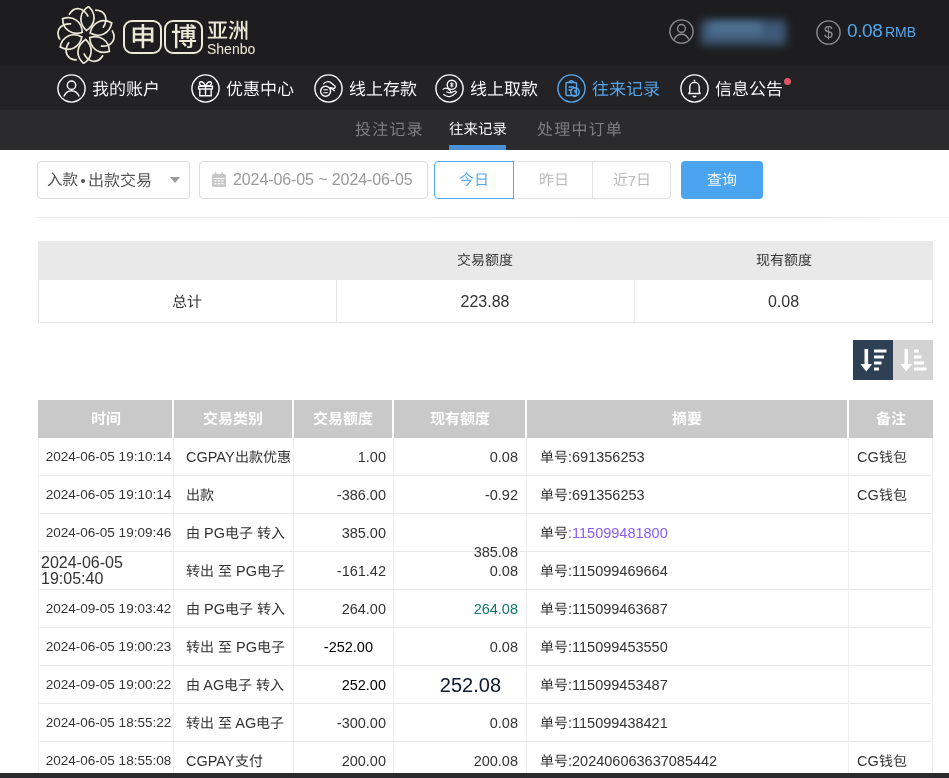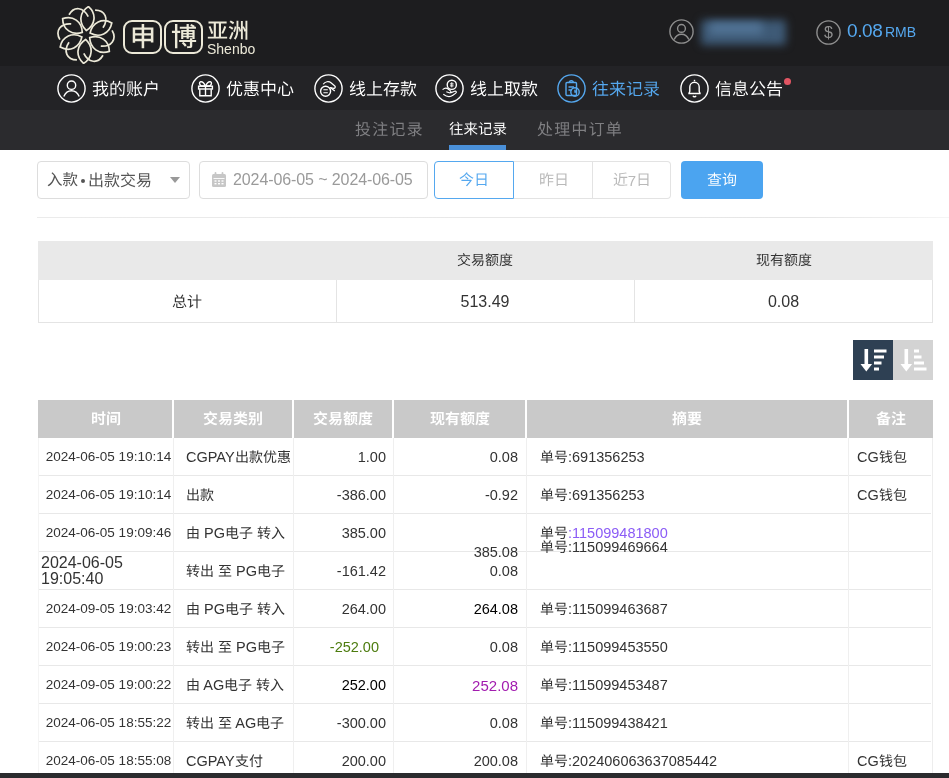--- a/index.html
+++ b/index.html
@@ -397,21 +397,21 @@
 <div class="ab" style="left:336px;top:280px;width:1px;height:43px;background:#e4e4e4"></div>
 <div class="ab" style="left:634px;top:280px;width:1px;height:43px;background:#e4e4e4"></div>
 <div class="fx" style="left:38px;top:280px;width:298px;height:43px;justify-content:center">
     <svg class="k" width="30" height="18" viewBox="0 0 30 18">
       <g fill="#333" transform="translate(0,14) scale(0.015000,-0.015000)">
         <use href="#r603b" x="0"></use>
         <use href="#r8ba1" x="1000"></use>
       </g>
     </svg>
   </div>
-<div class="fx t" style="left:336px;top:280px;width:298px;height:43px;justify-content:center;font-size:16px;color:#333">513.49</div>
+<div class="fx t" style="left:336px;top:280px;width:298px;height:43px;justify-content:center;font-size:16px;color:#333">223.88</div>
 <div class="fx t" style="left:634px;top:280px;width:299px;height:43px;justify-content:center;font-size:16px;color:#333">0.08</div>
 <div class="ab" style="left:853px;top:340px;width:40px;height:40px;background:#2e4053"></div>
 <svg class="ab" style="left:853px;top:340px" width="40" height="40" viewBox="0 0 40 40">
     <g fill="#fff">
 <rect x="11.5" y="9" width="3.6" height="16"></rect>
       <path d="M7.5 24h11.6l-5.8 7.5z"></path>
 <rect x="21" y="9.5" width="12.5" height="3"></rect>
       <rect x="21" y="15.5" width="10" height="3"></rect>
 <rect x="21" y="21.5" width="7.5" height="3"></rect>
       <rect x="21" y="27.5" width="5" height="3"></rect>
@@ -623,21 +623,21 @@
     <span class="t" style="font-size:14.5px;color:#333;white-space:pre"> PG</span>
     <svg class="k" width="28" height="17" viewBox="0 0 28 17">
       <g fill="#333" transform="translate(0,13) scale(0.014000,-0.014000)">
         <use href="#r7535" x="0"></use>
         <use href="#r5b50" x="1000"></use>
       </g>
     </svg>
   </div>
 <div class="fx t" style="left:293px;top:552px;width:93px;height:38px;justify-content:flex-end;font-size:14.5px;color:#333">-161.42</div>
 <div class="fx t" style="left:393px;top:552px;width:125px;height:38px;justify-content:flex-end;font-size:14.5px;color:#333">0.08</div>
-<div class="fx" style="left:540px;top:528px;height:38px">
+<div class="fx" style="left:540px;top:552px;height:38px">
     <svg class="k" width="28" height="17" viewBox="0 0 28 17">
       <g fill="#333" transform="translate(0,13) scale(0.014000,-0.014000)">
         <use href="#r5355" x="0"></use>
         <use href="#r53f7" x="1000"></use>
       </g>
     </svg>
     <span class="t" style="font-size:14.5px;color:#333;white-space:pre">:115099469664</span>
   </div>
 <div class="ab" style="left:38px;top:627px;width:893px;height:1px;background:#e8e8e8"></div>
 <div class="ab" style="left:173px;top:590px;width:1px;height:38px;background:#efefef"></div>
@@ -661,21 +661,21 @@
     </svg>
     <span class="t" style="font-size:14.5px;color:#333;white-space:pre"> </span>
     <svg class="k" width="28" height="17" viewBox="0 0 28 17">
       <g fill="#333" transform="translate(0,13) scale(0.014000,-0.014000)">
         <use href="#r8f6c" x="0"></use>
         <use href="#r5165" x="1000"></use>
       </g>
     </svg>
   </div>
 <div class="fx t" style="left:293px;top:590px;width:93px;height:38px;justify-content:flex-end;font-size:14.5px;color:#333">264.00</div>
-<div class="fx t" style="left:393px;top:590px;width:125px;height:38px;justify-content:flex-end;font-size:14.5px;color:#000000">264.08</div>
+<div class="fx t" style="left:393px;top:590px;width:125px;height:38px;justify-content:flex-end;font-size:14.5px;color:#0f766e">264.08</div>
 <div class="fx" style="left:540px;top:590px;height:38px">
     <svg class="k" width="28" height="17" viewBox="0 0 28 17">
       <g fill="#333" transform="translate(0,13) scale(0.014000,-0.014000)">
         <use href="#r5355" x="0"></use>
         <use href="#r53f7" x="1000"></use>
       </g>
     </svg>
     <span class="t" style="font-size:14.5px;color:#333;white-space:pre">:115099463687</span>
   </div>
 <div class="ab" style="left:38px;top:665px;width:893px;height:1px;background:#e8e8e8"></div>
@@ -699,21 +699,21 @@
       </g>
     </svg>
     <span class="t" style="font-size:14.5px;color:#333;white-space:pre"> PG</span>
     <svg class="k" width="28" height="17" viewBox="0 0 28 17">
       <g fill="#333" transform="translate(0,13) scale(0.014000,-0.014000)">
         <use href="#r7535" x="0"></use>
         <use href="#r5b50" x="1000"></use>
       </g>
     </svg>
   </div>
-<div class="fx t" style="left:286px;top:628px;width:93px;height:38px;justify-content:flex-end;font-size:14.5px;color:#4d7c0f">-252.00</div>
+<div class="fx t" style="left:280px;top:628px;width:93px;height:38px;justify-content:flex-end;font-size:14.5px;color:#000000">-252.00</div>
 <div class="fx t" style="left:393px;top:628px;width:125px;height:38px;justify-content:flex-end;font-size:14.5px;color:#333">0.08</div>
 <div class="fx" style="left:540px;top:628px;height:38px">
     <svg class="k" width="28" height="17" viewBox="0 0 28 17">
       <g fill="#333" transform="translate(0,13) scale(0.014000,-0.014000)">
         <use href="#r5355" x="0"></use>
         <use href="#r53f7" x="1000"></use>
       </g>
     </svg>
     <span class="t" style="font-size:14.5px;color:#333;white-space:pre">:115099453550</span>
   </div>
@@ -739,21 +739,21 @@
     </svg>
     <span class="t" style="font-size:14.5px;color:#333;white-space:pre"> </span>
     <svg class="k" width="28" height="17" viewBox="0 0 28 17">
       <g fill="#333" transform="translate(0,13) scale(0.014000,-0.014000)">
         <use href="#r8f6c" x="0"></use>
         <use href="#r5165" x="1000"></use>
       </g>
     </svg>
   </div>
 <div class="fx t" style="left:293px;top:666px;width:93px;height:38px;justify-content:flex-end;font-size:14.5px;color:#000000">252.00</div>
-<div class="fx t" style="left:393px;top:666px;width:125px;height:38px;justify-content:flex-end;font-size:15px;color:#a21caf">252.08</div>
+<div class="fx t" style="left:376px;top:666px;width:125px;height:38px;justify-content:flex-end;font-size:20px;color:#0f172a">252.08</div>
 <div class="fx" style="left:540px;top:666px;height:38px">
     <svg class="k" width="28" height="17" viewBox="0 0 28 17">
       <g fill="#333" transform="translate(0,13) scale(0.014000,-0.014000)">
         <use href="#r5355" x="0"></use>
         <use href="#r53f7" x="1000"></use>
       </g>
     </svg>
     <span class="t" style="font-size:14.5px;color:#333;white-space:pre">:115099453487</span>
   </div>
 <div class="ab" style="left:38px;top:741px;width:893px;height:1px;background:#e8e8e8"></div>

